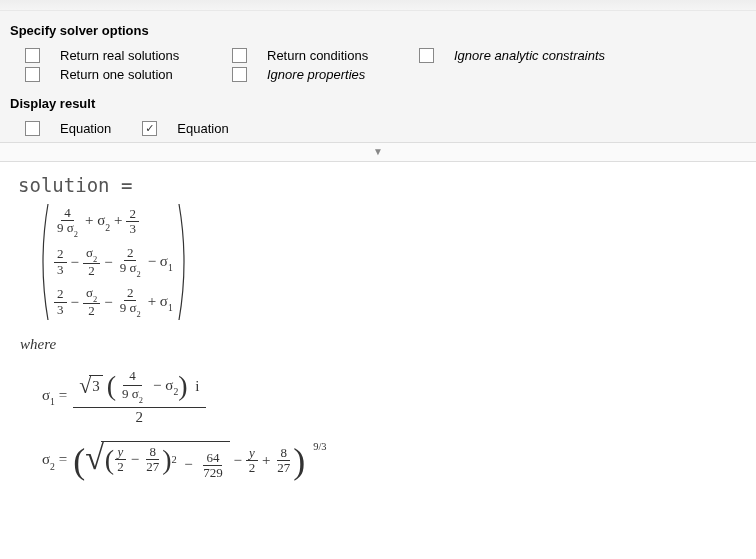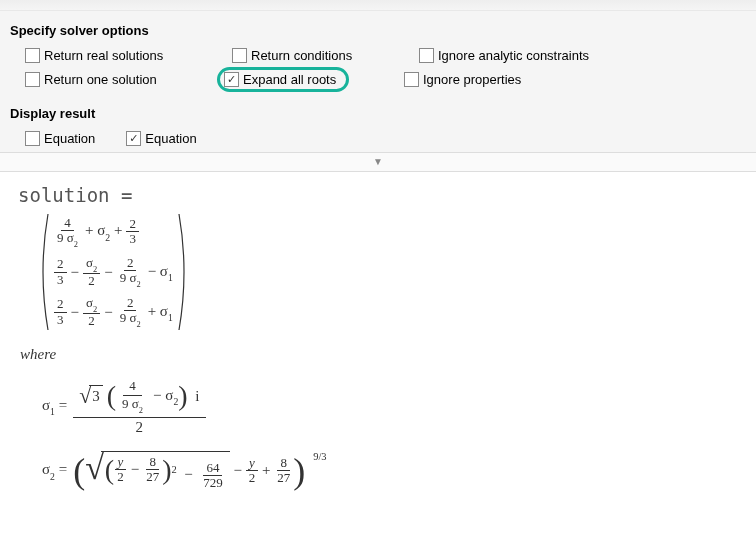--- a/index.html
+++ b/index.html
@@ -3,22 +3,22 @@
 <meta charset="utf-8">
 <style>
   html,body{margin:0;padding:0;font-family:Arial,Helvetica,sans-serif;font-size:13px;color:#000;background:#fff;}
   .page{width:756px;height:559px;position:relative;overflow:hidden;}
   .top-fade{height:10px;background:linear-gradient(#eee,#f5f5f5);border-bottom:1px solid #e8e8e8;}
   .options-area{padding:8px 10px 6px 10px;background:#f5f5f5;}
   .section-title{font-weight:bold;margin:4px 0 10px 0;}
   .opts-row{display:flex;gap:12px;margin-bottom:4px;align-items:center;}
   .col1{width:180px;}
   .col2{width:160px;}
-  .col3{width:250px;}
-  .chk{display:flex;align-items:flex-end;gap:4px;padding-left:15px;}
+  .col3{width:250px;font-style:italic;}
+  .chk{display:flex;align-items:flex-end;gap:20px;padding-left:15px;}
   .box{width:13px;height:13px;border:1px solid #888;background:#fff;display:inline-flex;align-items:center;justify-content:center;font-size:11px;line-height:1;color:#333;flex:0 0 auto;}
   .box.checked::before{content:"✓";}
   .highlight{border:3px solid #18b39b;border-radius:18px;padding:2px 10px 2px 4px;display:inline-flex;align-items:center;gap:4px;}
   .display-row{display:flex;gap:16px;align-items:center;margin-top:6px;}
   .collapse-bar{border-top:1px solid #ddd;border-bottom:1px solid #ddd;background:#fafafa;text-align:center;height:18px;line-height:18px;color:#888;font-size:10px;}
   .result{padding:12px 18px 20px 18px;font-family:'Times New Roman',serif;font-size:15px;color:#333;}
   .mono{font-family:Menlo,Consolas,monospace;font-size:19px;color:#555;}
   .vec{display:flex;align-items:stretch;margin:6px 0 14px 18px;}
   .paren{width:14px;}
   .paren svg{width:100%;height:100%;display:block;}
@@ -67,26 +67,20 @@
       <span class="box"></span>
       <span>Ignore analytic constraints</span>
     </div>
   </div>
 
   <div class="opts-row">
     <div class="col1 chk">
       <span class="box"></span>
       <span>Return one solution</span>
     </div>
-    <div class="col2">
-      <span class="highlight">
-        <span class="box checked"></span>
-        <span>Expand all roots</span>
-      </span>
-    </div>
     <div class="col3 chk">
       <span class="box"></span>
       <span>Ignore properties</span>
     </div>
   </div>
 
   <div class="section-title" style="margin-top:14px">Display result</div>
   <div class="display-row">
     <div class="chk">
       <span class="box"></span>

